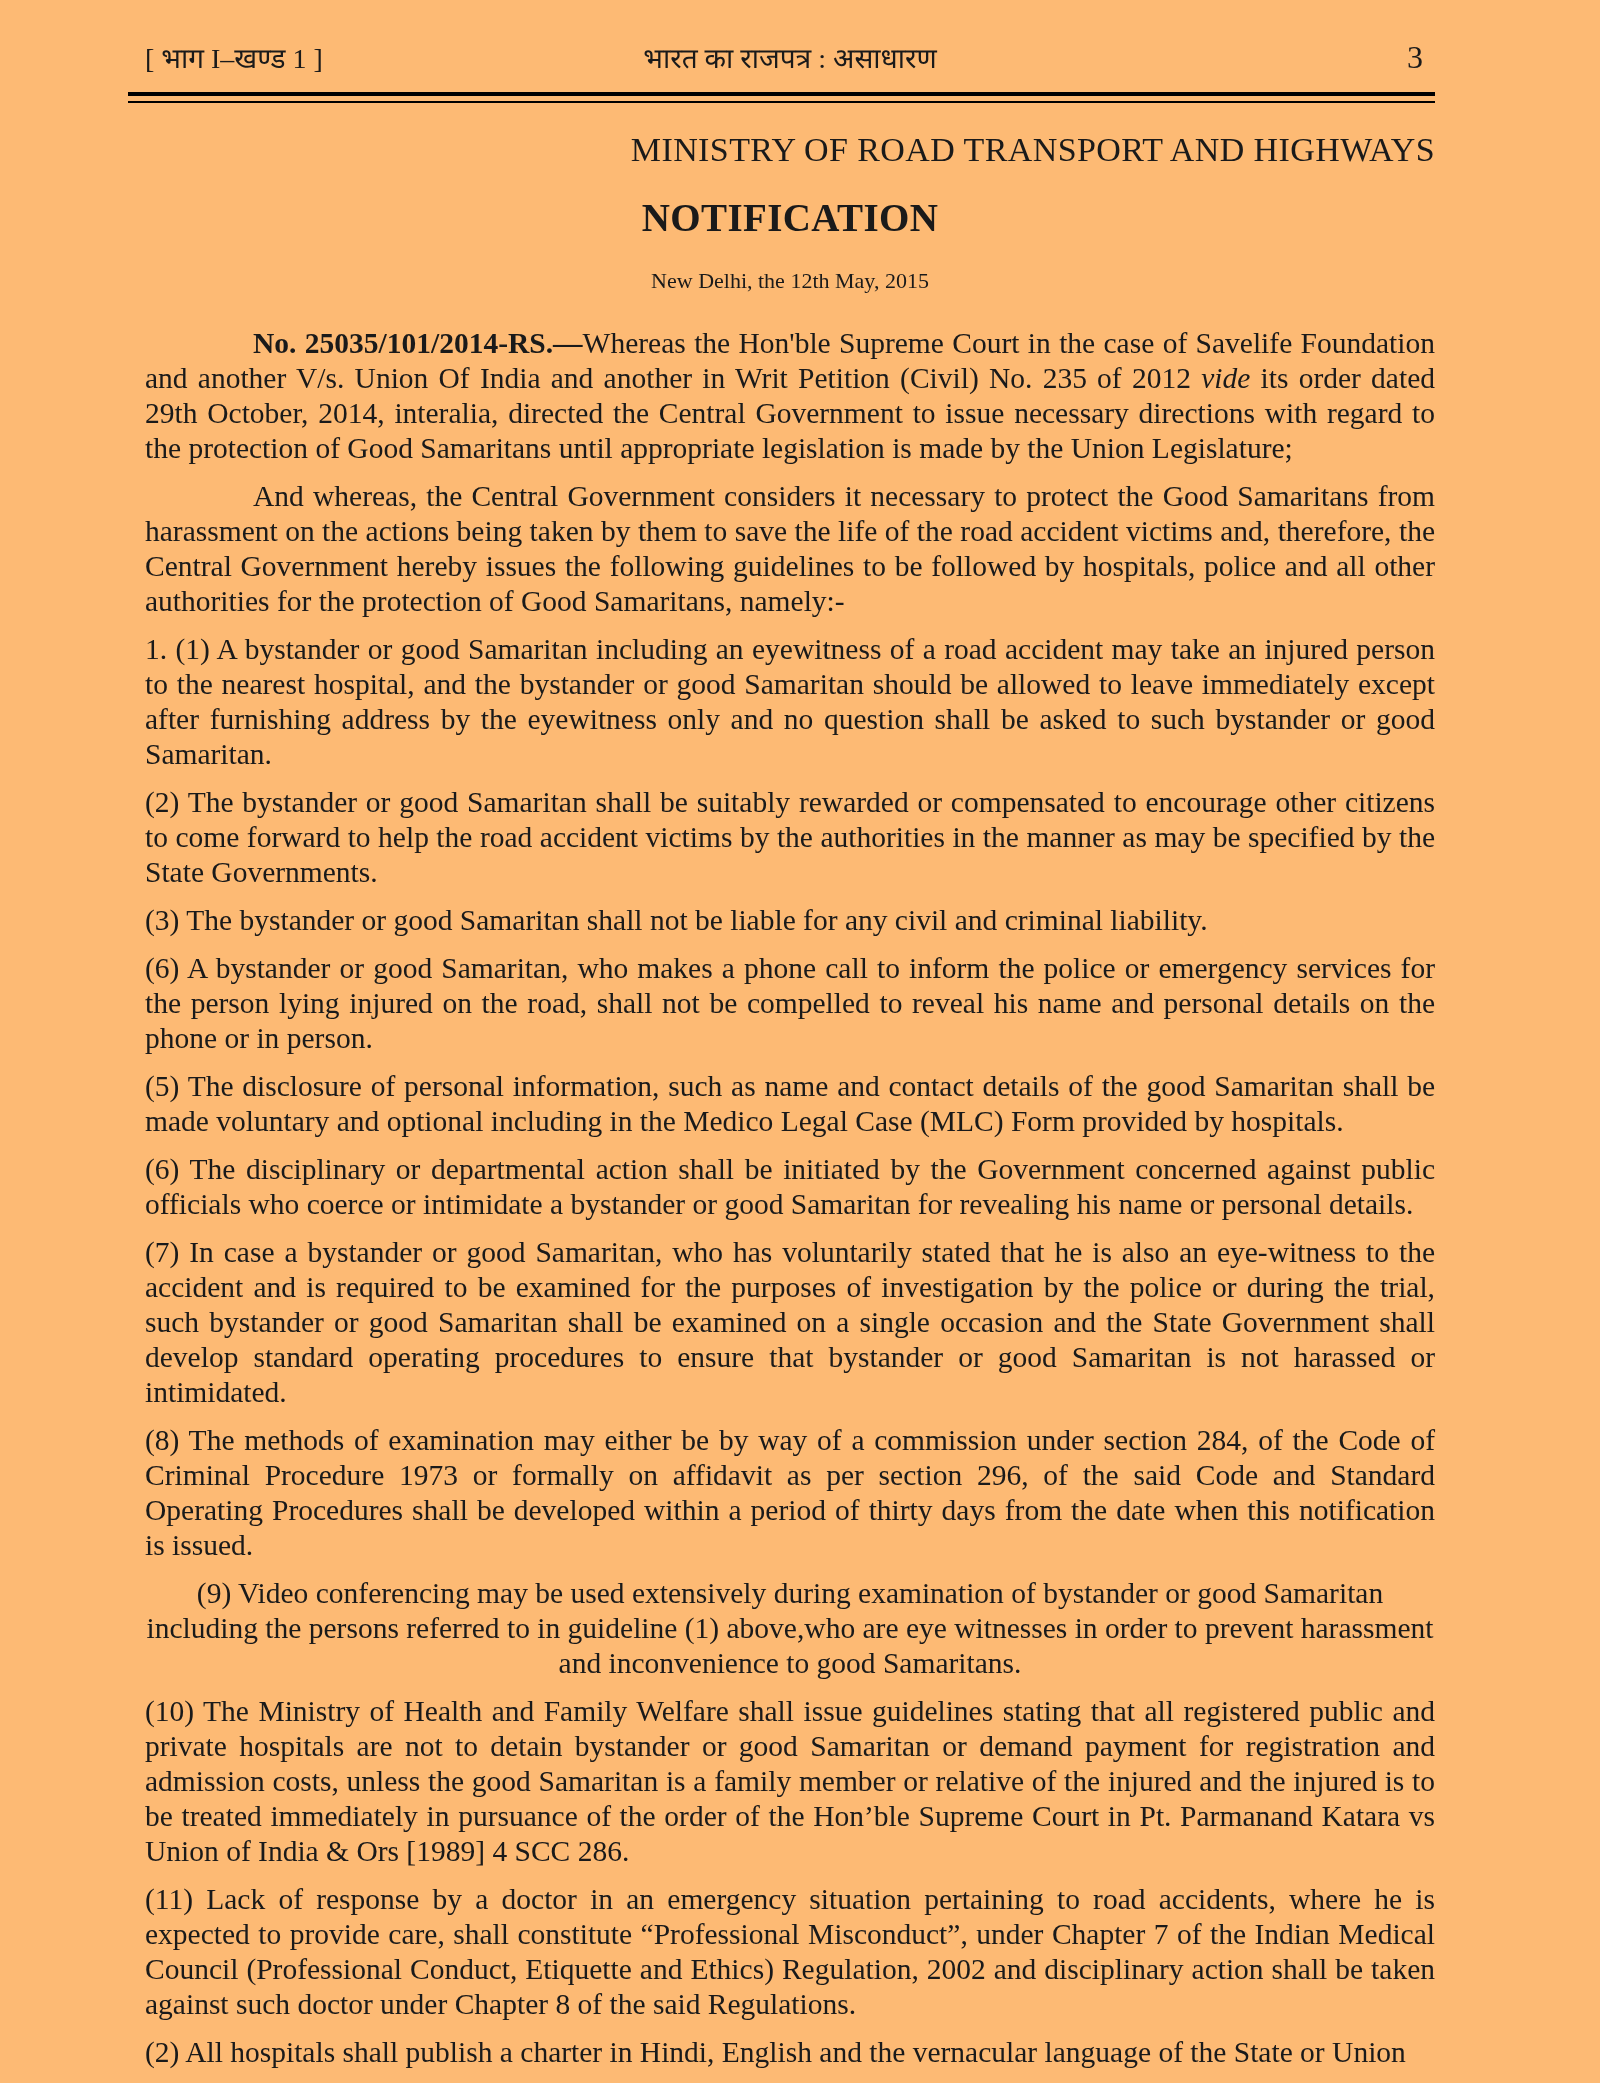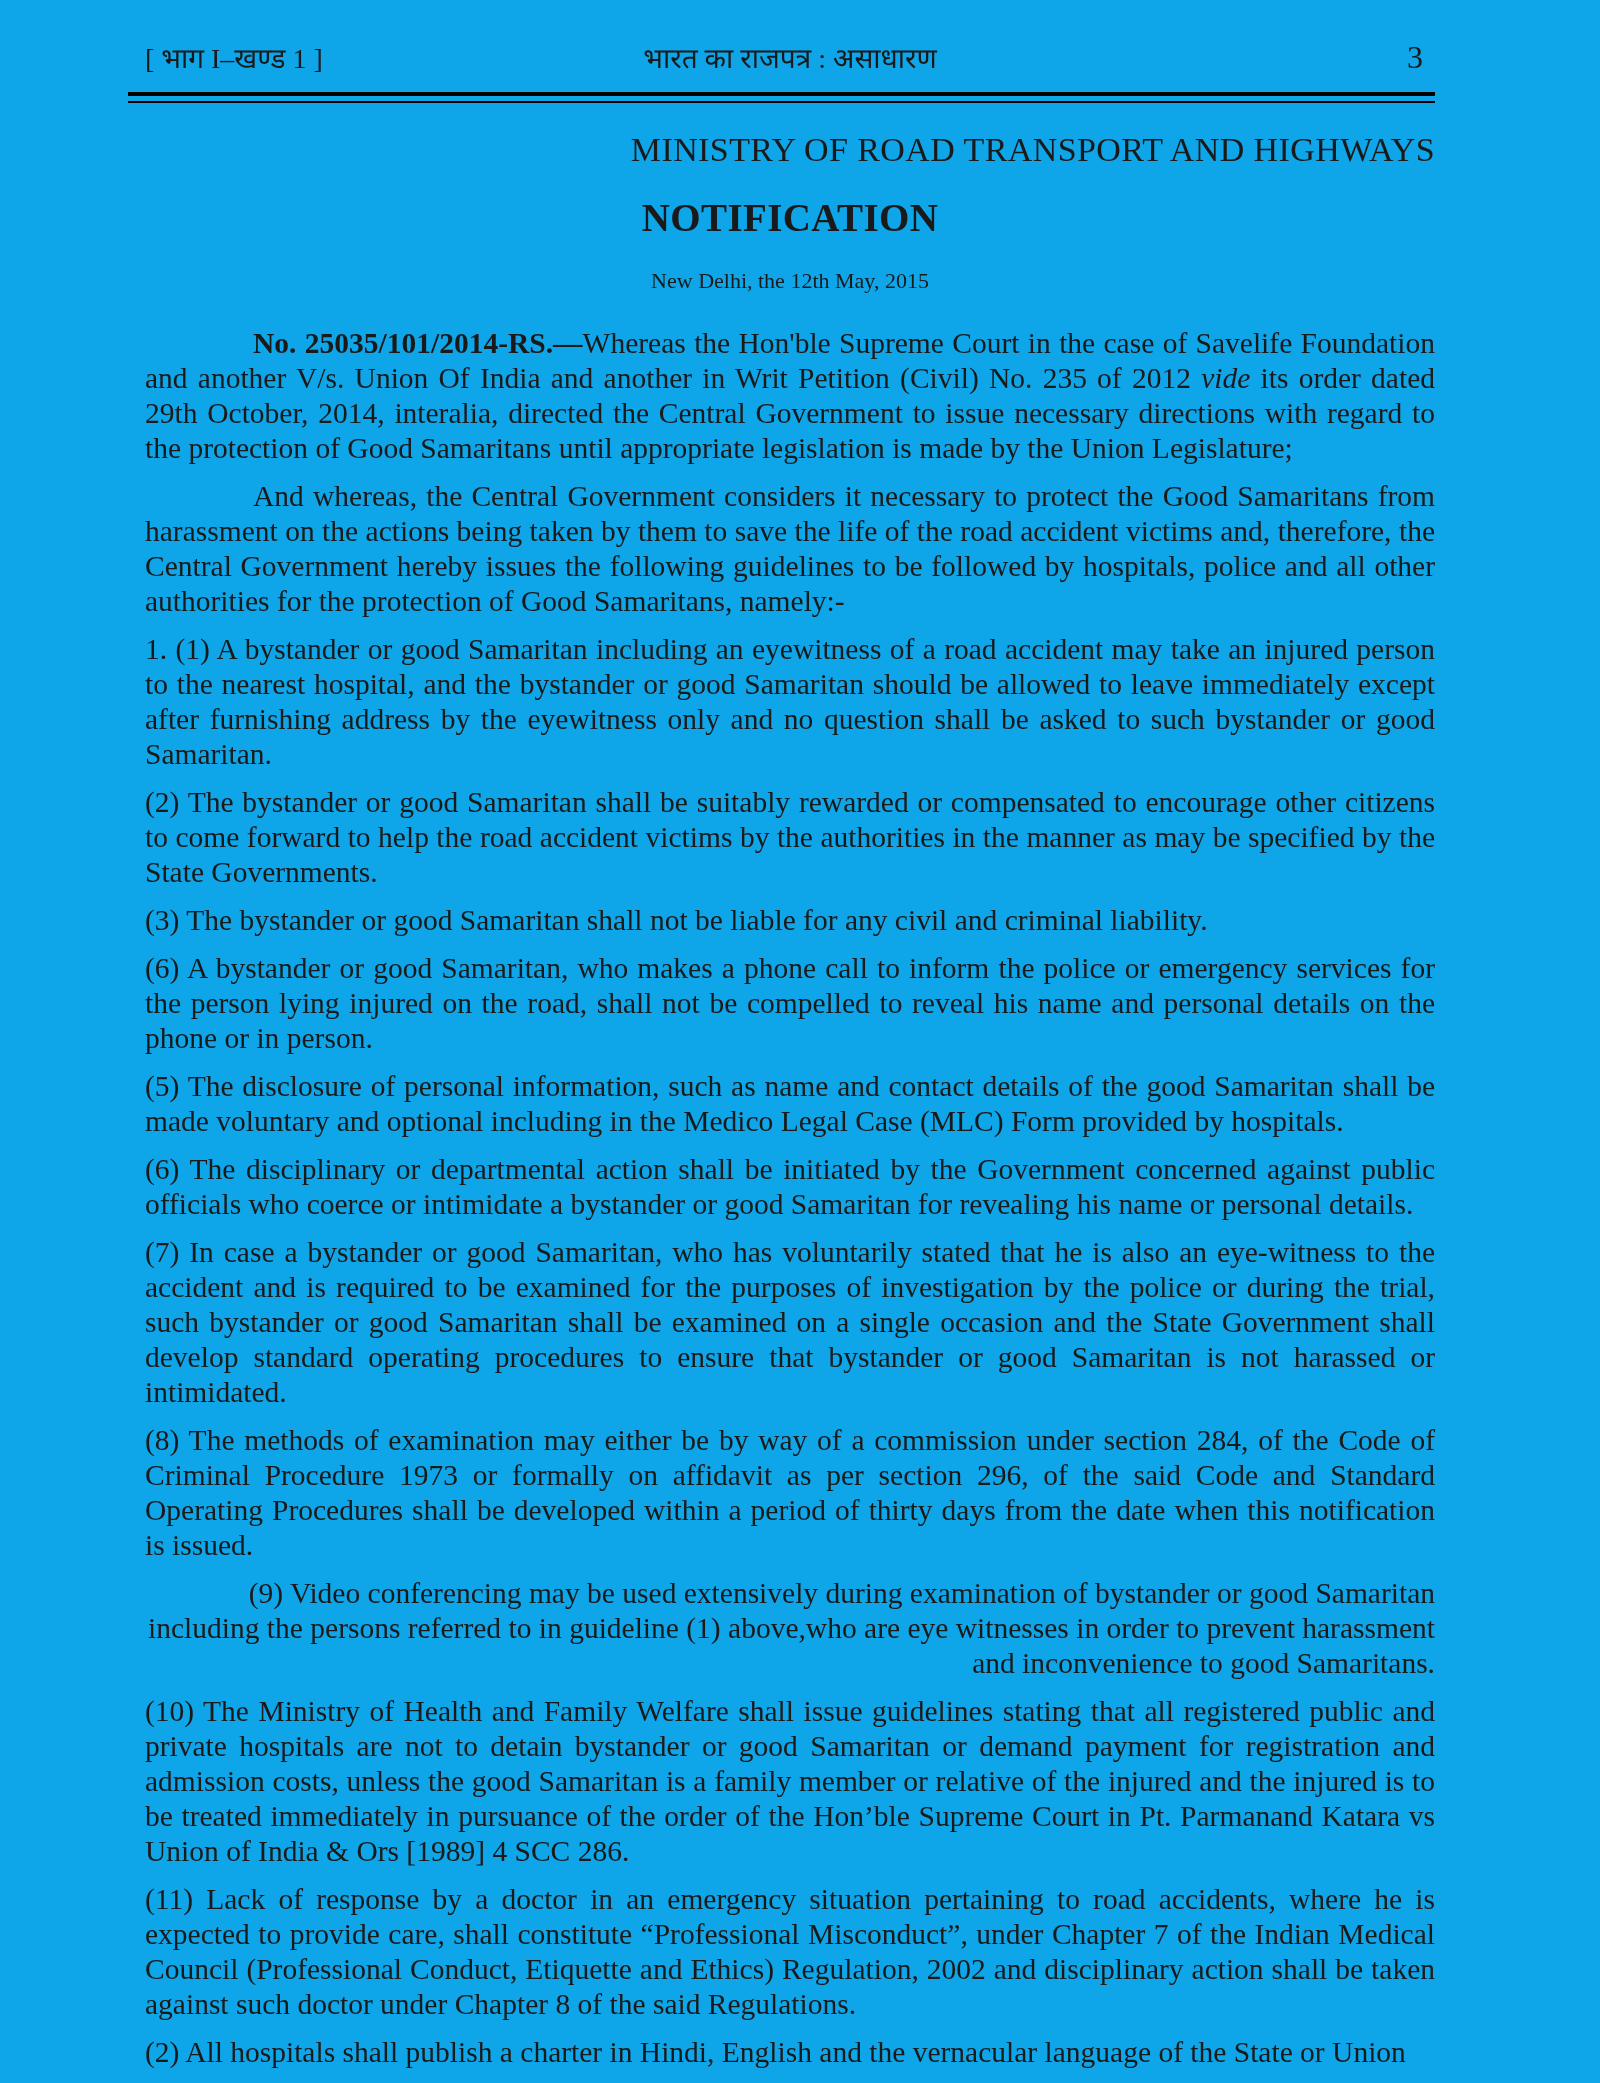--- a/index.html
+++ b/index.html
@@ -5,21 +5,21 @@
   html, body {
     margin: 0;
     padding: 0;
     background: #ffffff;
   }
   .page {
     position: relative;
     width: 1600px;
     height: 2083px;
     box-sizing: border-box;
-    background: #0ea5e9;
+    background: #fdba74;
     color: #1a1a1a;
     font-family: "Liberation Serif", "DejaVu Serif", serif;
     padding: 40px 165px 0 145px;
     overflow: hidden;
   }
   .running-header {
     display: grid;
     grid-template-columns: 1fr auto 1fr;
     align-items: baseline;
     font-size: 28px;
@@ -58,21 +58,21 @@
   }
   .body-para {
     margin: 0 0 13px 0;
     font-size: 29.5px;
     line-height: 35px;
     text-align: justify;
     text-justify: inter-word;
   }
   .body-para.first { margin-top: 26px; }
   .body-para.indent { text-indent: 108px; }
-  .body-para.ragged { text-align: right; }
+  .body-para.ragged { text-align: center; }
   .lead-bold { font-weight: bold; }
   .vide { font-style: italic; }
 </style>
 </head>
 <body>
 
 <div class="page">
 
   <div class="running-header">
     <span class="left">[ भाग I–खण्ड 1 ]</span>

